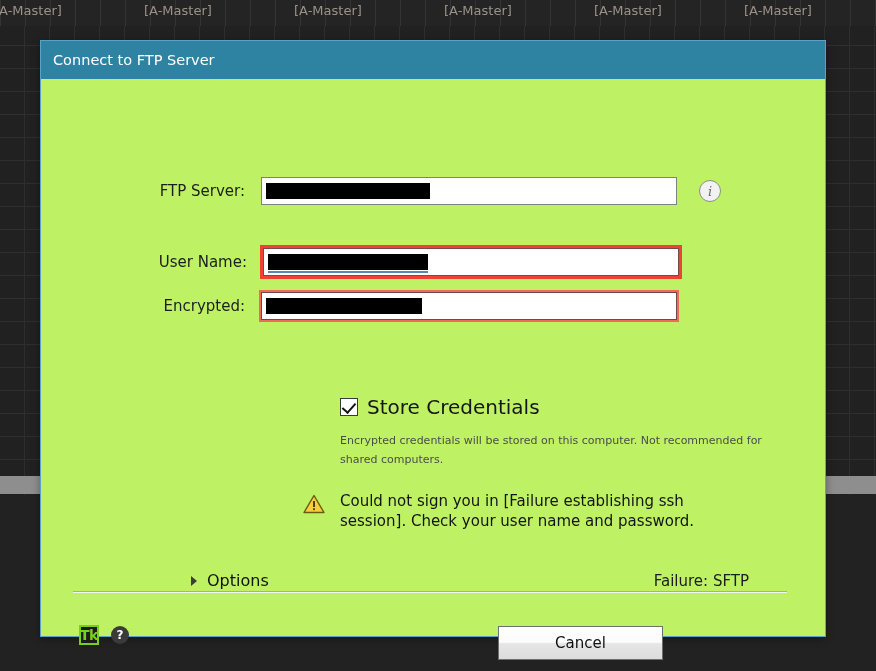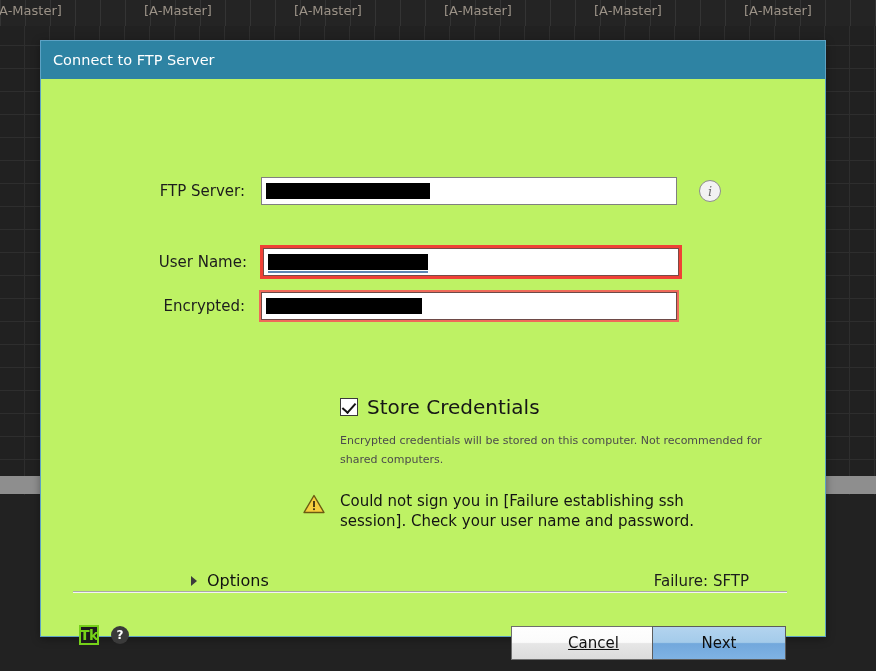--- a/index.html
+++ b/index.html
@@ -327,24 +327,23 @@
     border: 1px solid #6e6e6e;
     box-sizing: border-box;
     font-size: 15px;
     color: #101010;
     display: flex;
     align-items: center;
     justify-content: center;
     font-family: "DejaVu Sans", "Liberation Sans", sans-serif;
   }
   .btn-cancel {
-    left: 470px;
+    left: 457px;
     width: 165px;
     background: linear-gradient(to bottom, #fefefe 0%, #fbfbfb 48%, #e6e6e6 52%, #dcdcdc 100%);
-    text-decoration: underline;
   }
   .btn-next {
     left: 611px;
     width: 134px;
     background: linear-gradient(to bottom, #b3d4ef 0%, #a4cbea 48%, #72a8dc 52%, #7fb2e3 100%);
     border-color: #5c5c5c;
   }
 </style>
 </head>
 <body>
@@ -418,18 +417,17 @@
         <span class="options-label">Options</span>
         <span class="method-label">Failure: SFTP</span>
       </div>
 
       <div class="separator"></div>
 
       <div class="footer">
         <div class="tk-logo">Tk</div>
         <div class="help-icon">?</div>
         <div class="btn btn-cancel">Cancel</div>
-        <div class="btn btn-next">Next</div>
       </div>
 
     </div>
   </div>
 </div>
 
 </body></html>

